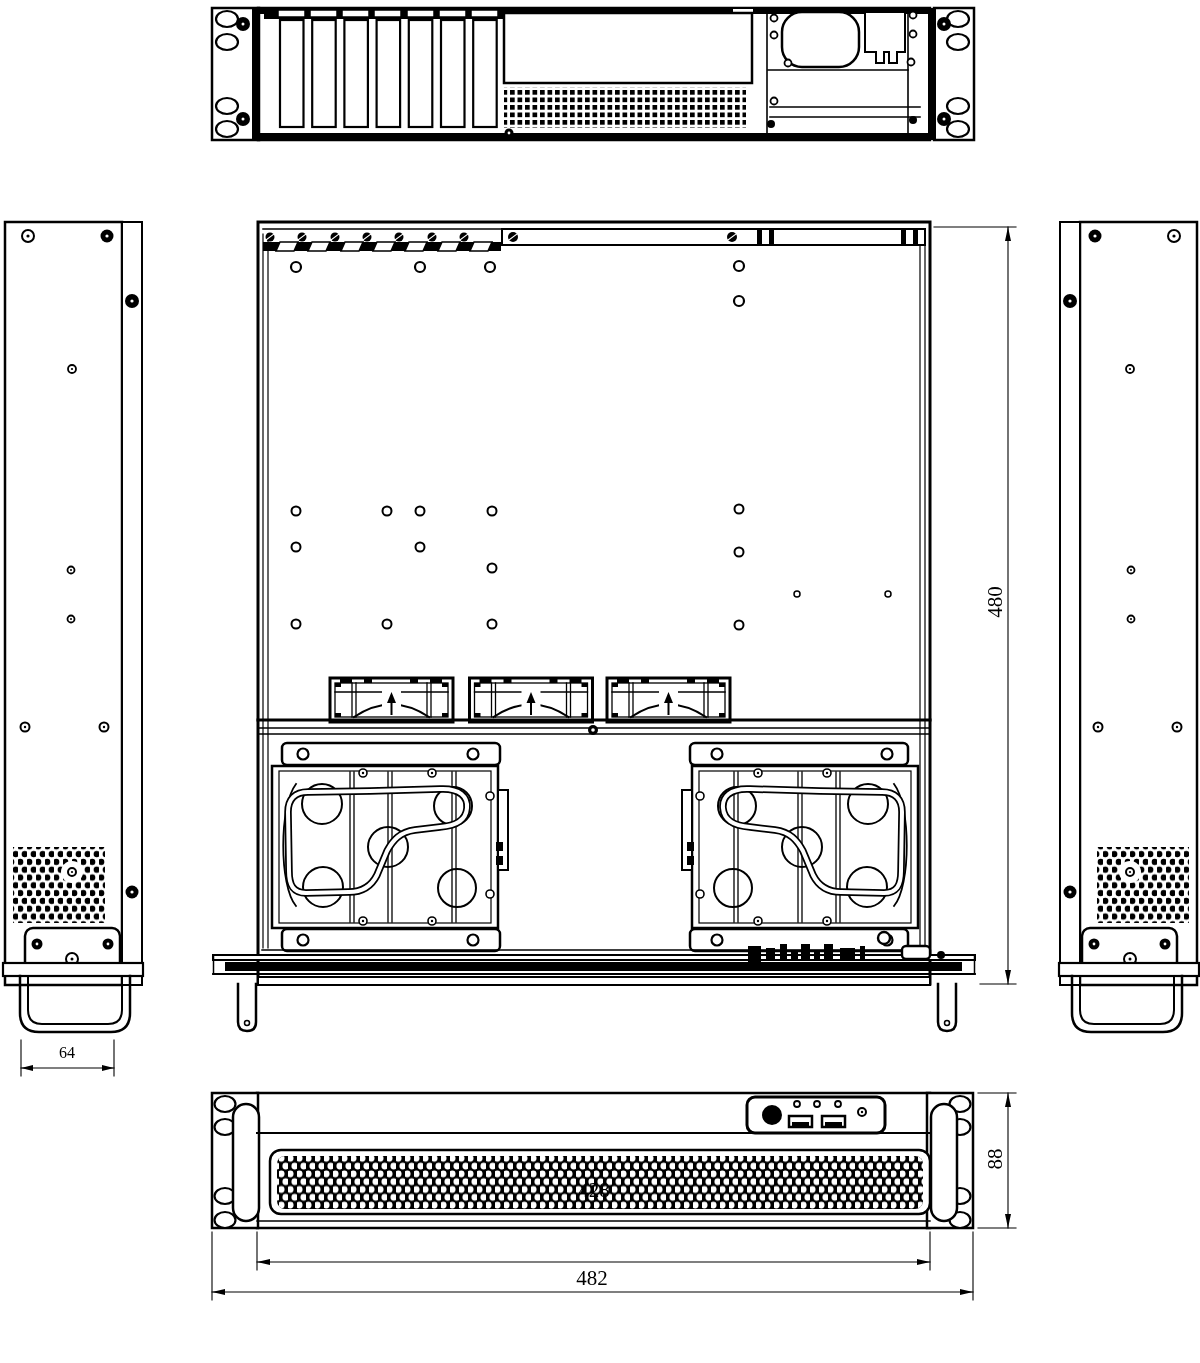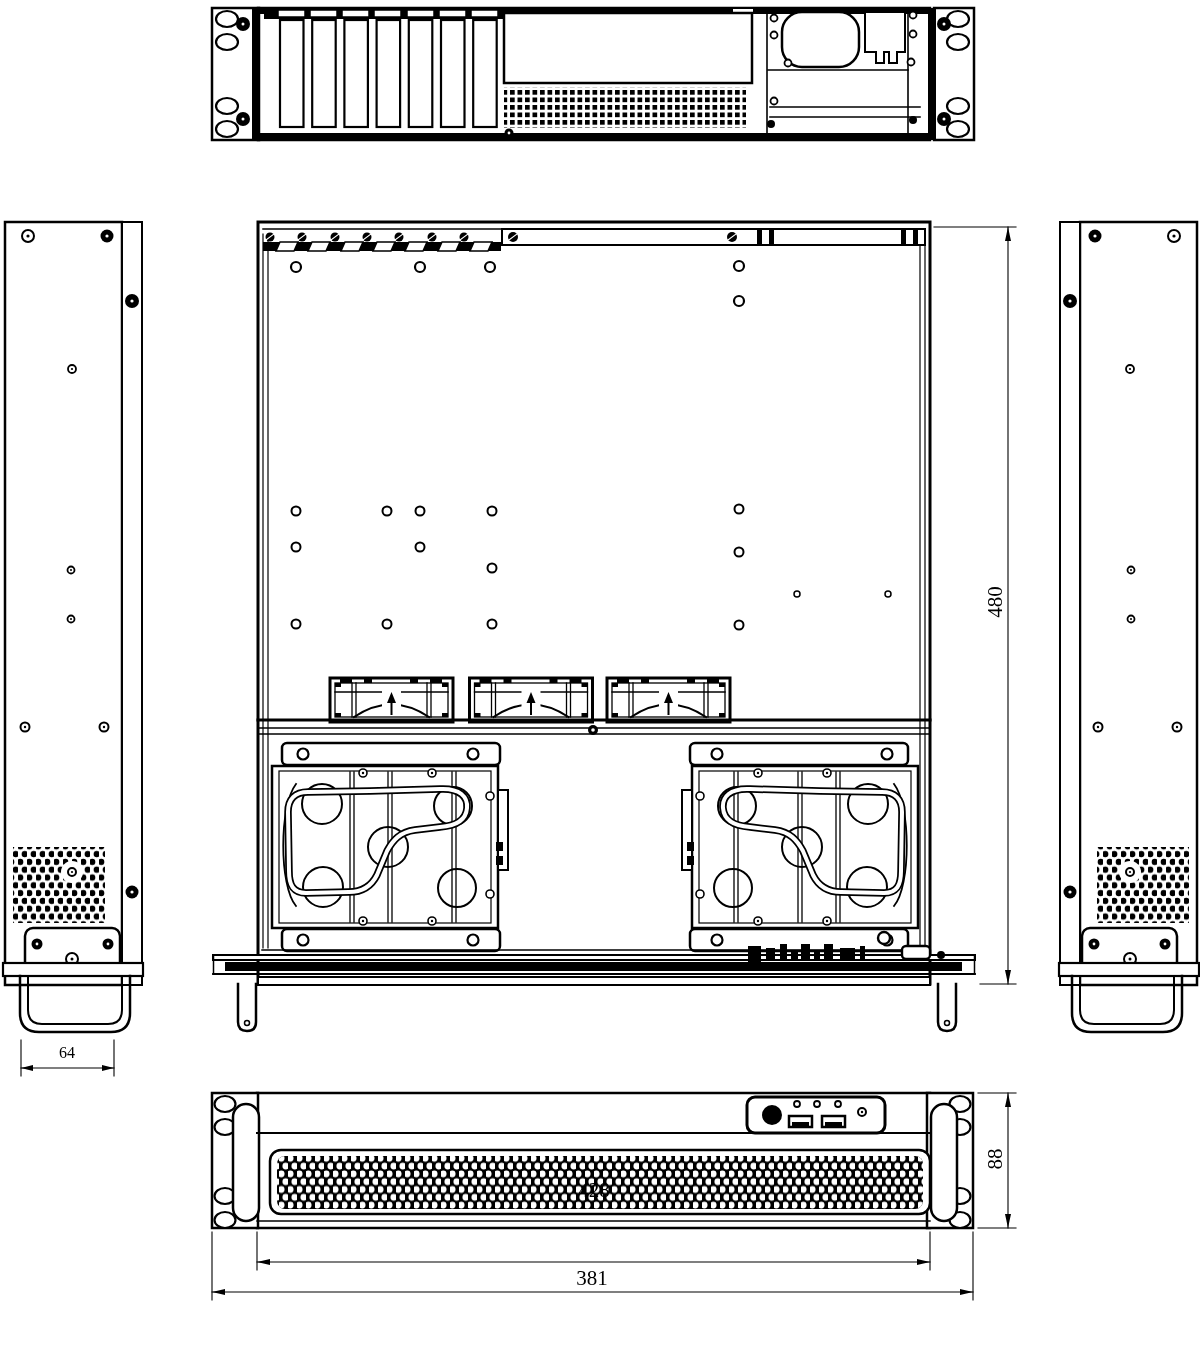--- a/index.html
+++ b/index.html
@@ -385,14 +385,14 @@
   <line x1="212" y1="1292" x2="973" y2="1292"></line>
   <polygon points="212,1292 225,1289 225,1295" fill="#000" stroke="none"></polygon>
         <polygon points="973,1292 960,1289 960,1295" fill="#000" stroke="none"></polygon>
 </g>
 </svg>
 
 <div class="dim-label" style="left:67px;top:1053px;font-size:16px;">64</div>
 <div class="dim-label vert" style="left:995px;top:602px;">480</div>
 <div class="dim-label vert" style="left:995px;top:1159px;">88</div>
 <div class="dim-label" style="left:594px;top:1190px;">428</div>
-<div class="dim-label" style="left:592px;top:1278px;">381</div>
+<div class="dim-label" style="left:592px;top:1278px;">482</div>
 </div>
 
 </body></html>

